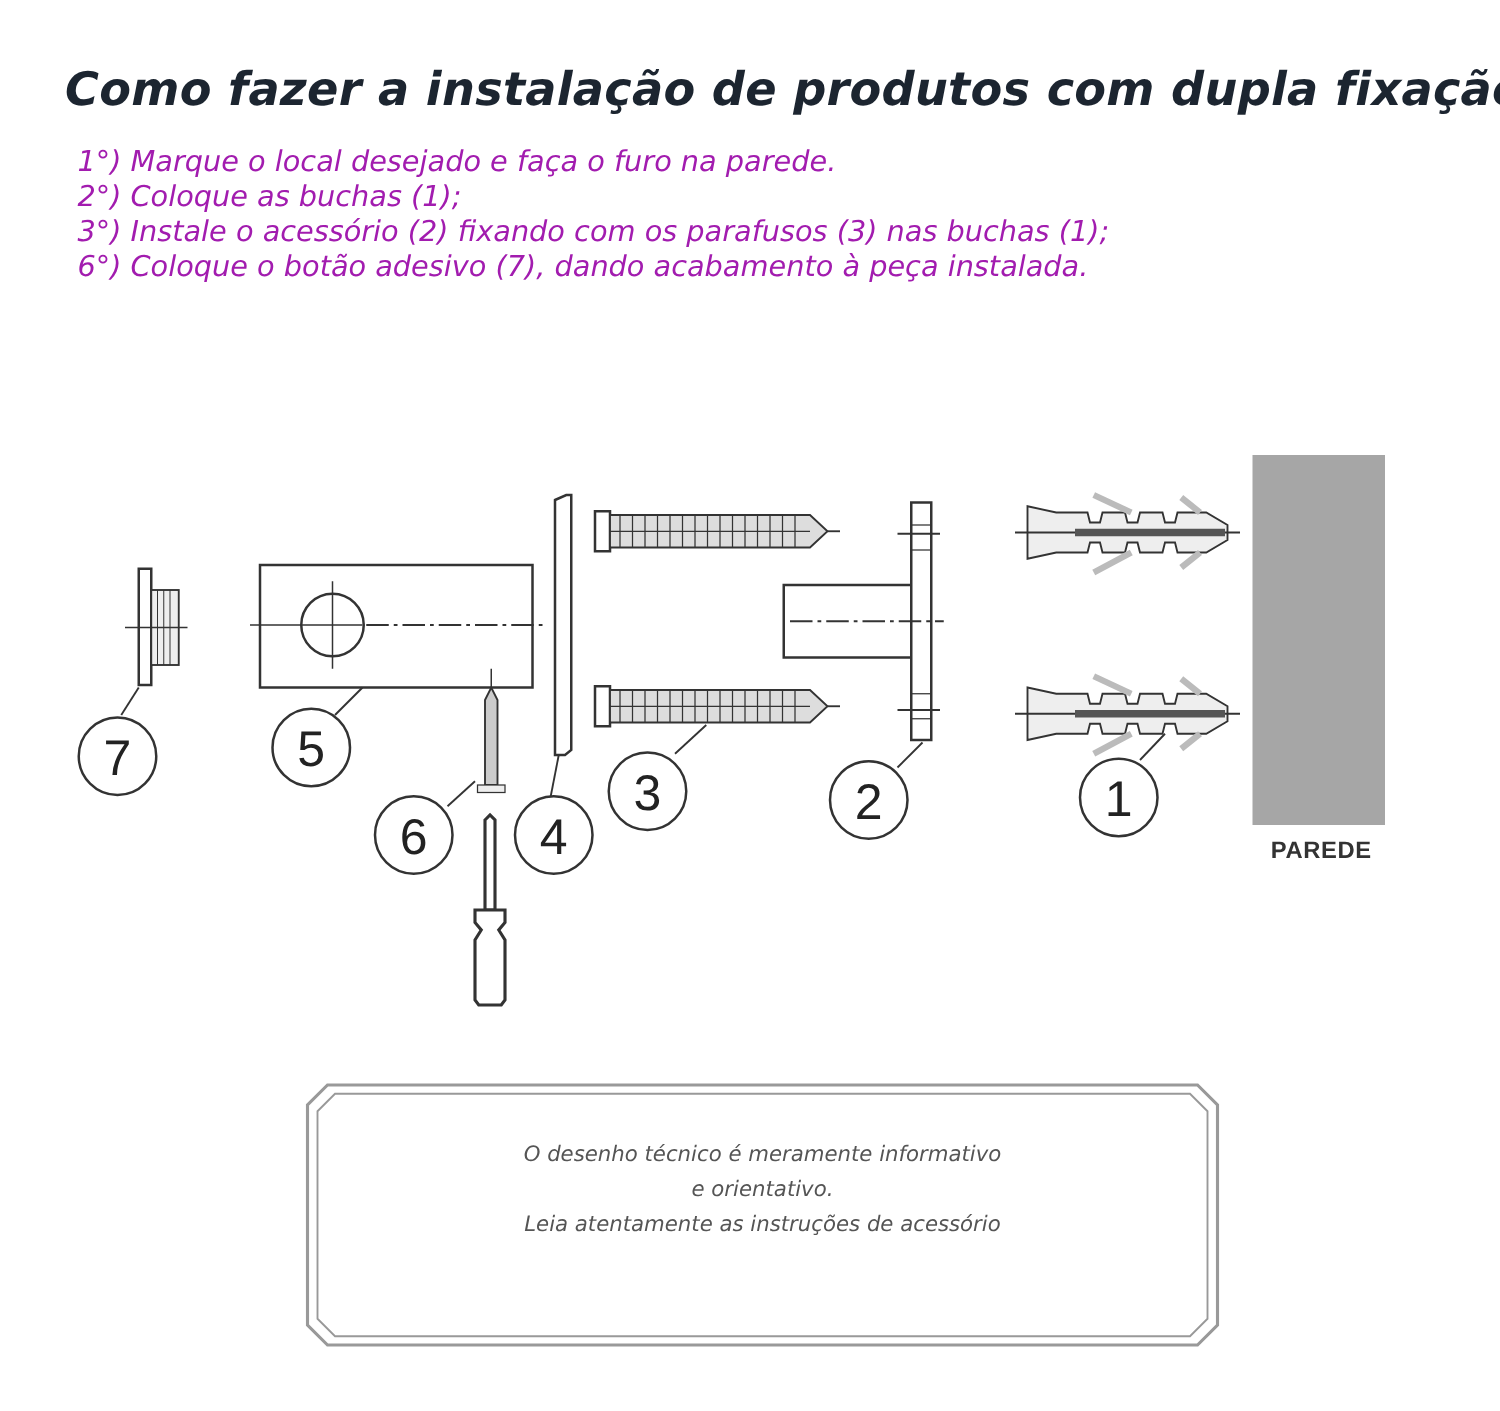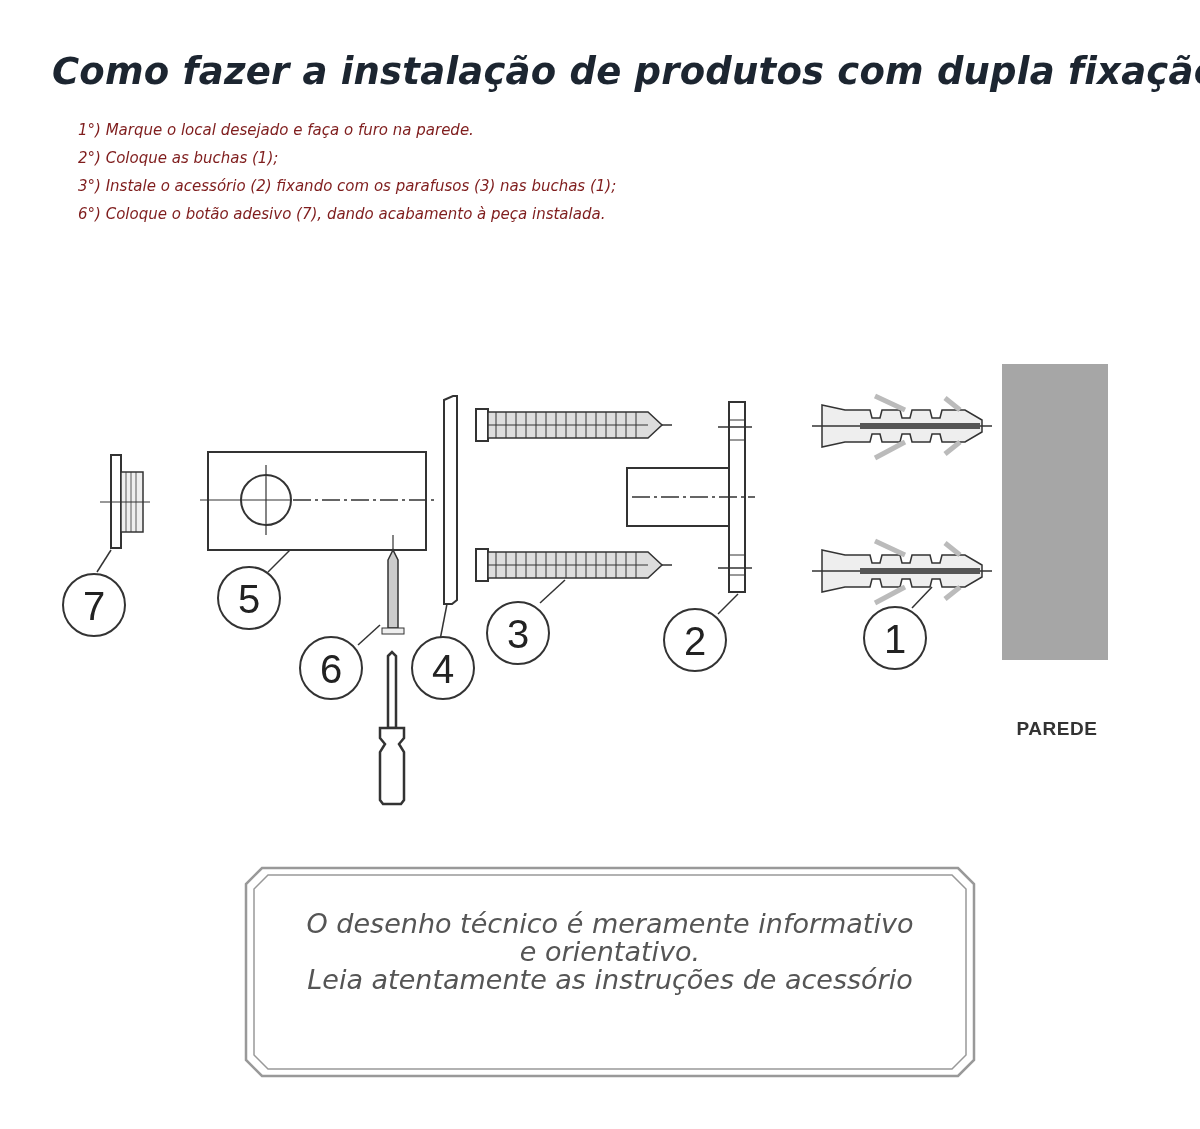--- a/index.html
+++ b/index.html
@@ -1,22 +1,22 @@
 <!DOCTYPE html>
 <html><head>
 <meta charset="utf-8">
 <style>
   html, body { margin:0; padding:0; background:#ffffff; }
   body { width:1200px; height:1129px; position:relative; overflow:hidden; font-family:"DejaVu Sans", sans-serif; }
   .title { position:absolute; left:52px; top:50px; width:1120px; font-family:"DejaVu Sans", sans-serif; font-weight:bold; font-style:italic; font-size:37px; color:#1c2530; letter-spacing:0.2px; white-space:nowrap; }
-  .steps { position:absolute; left:62px; top:116px; width:1000px; font-family:"DejaVu Sans", sans-serif; font-style:italic; font-size:15px; line-height:28px; color:#7f1d1d; font-weight:300;margin-left:16px; }
+  .steps { position:absolute; left:62px; top:116px; width:1000px; font-family:"DejaVu Sans", sans-serif; font-style:italic; font-size:23px; line-height:28px; color:#a21caf; font-weight:300; }
   .steps div { white-space:nowrap; }
   svg.diagram { position:absolute; left:0; top:0; }
-  .note-text { position:absolute; left:246px; top:910px; width:728px; text-align:center; font-family:"DejaVu Sans", sans-serif; font-style:italic; font-size:27px; line-height:28px; color:#555; }
-  .parede-label { position:absolute; left:1000px; top:670px; width:114px; text-align:center; font-family:"Liberation Sans", sans-serif; font-weight:bold; font-size:19px; color:#333; letter-spacing:0.5px;margin-top:48px; }
+  .note-text { position:absolute; left:246px; top:910px; width:728px; text-align:center; font-family:"DejaVu Sans", sans-serif; font-style:italic; font-size:17px; line-height:28px; color:#555; }
+  .parede-label { position:absolute; left:1000px; top:670px; width:114px; text-align:center; font-family:"Liberation Sans", sans-serif; font-weight:bold; font-size:19px; color:#333; letter-spacing:0.5px; }
   .num { font-family:"Liberation Sans", sans-serif; font-size:40px; fill:#222; }
 </style>
 </head>
 <body>
 
 <div class="title">Como fazer a instalação de produtos com dupla fixação:</div>
 
 <div class="steps">
   <div>1°) Marque o local desejado e faça o furo na parede.</div>
   <div>2°) Coloque as buchas (1);</div>

